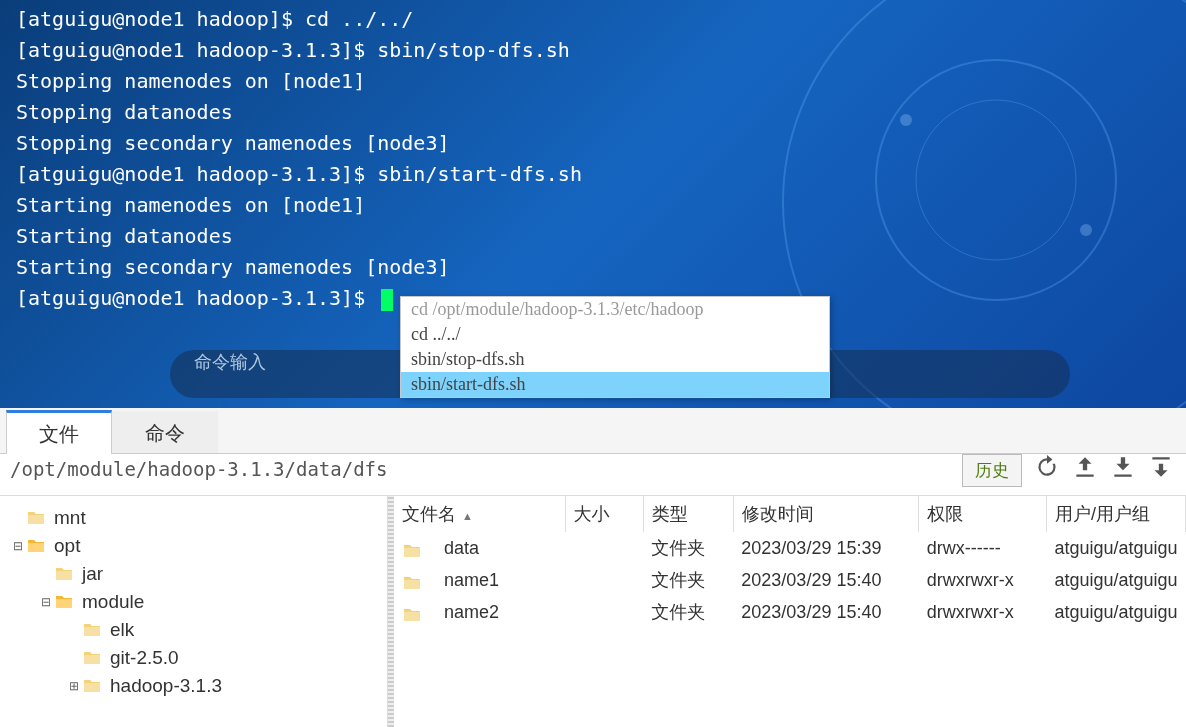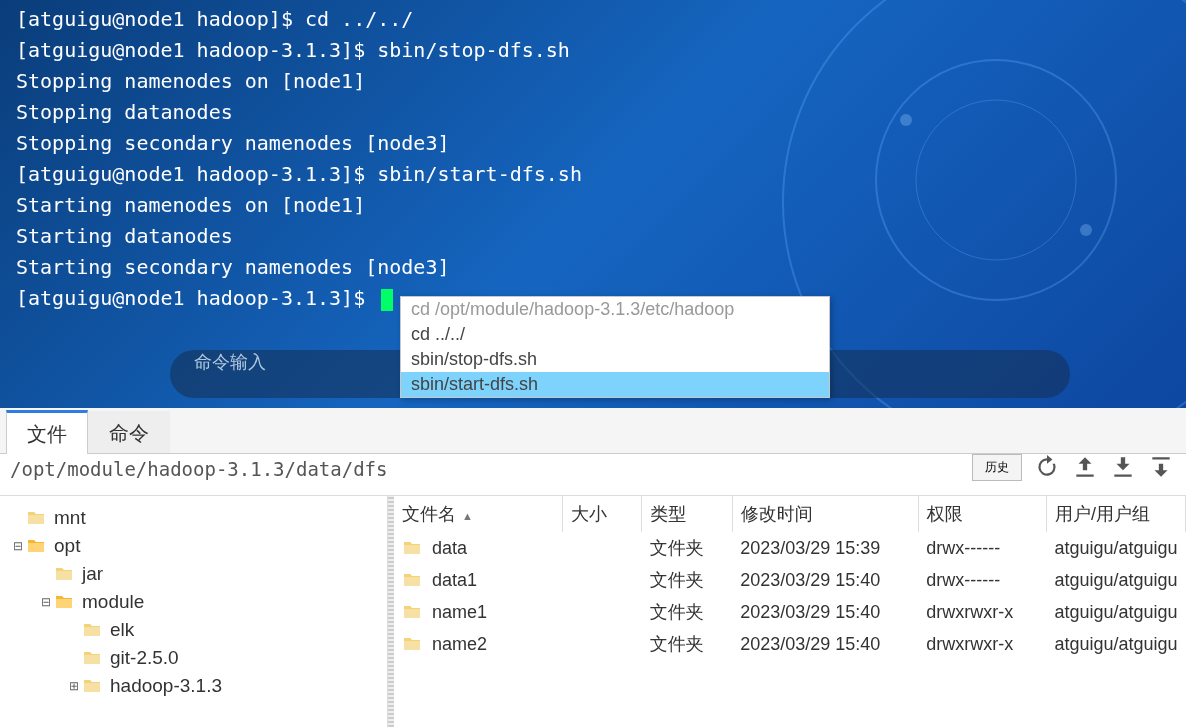--- a/index.html
+++ b/index.html
@@ -62,42 +62,42 @@
 }
 
 .autocomplete {
   position: absolute;
   left: 400px;
   top: 296px;
   width: 430px;
   background: #fff;
   border: 1px solid #c8c8c8;
   box-shadow: 2px 2px 6px rgba(0,0,0,0.25);
-  font-family: Liberation Sans, sans-serif;
+  font-family: Liberation Serif, serif;
   font-size: 18px;
   z-index: 10;
 }
 .autocomplete .item {
   padding: 2px 10px;
   color: #444;
   cursor: pointer;
 }
 .autocomplete .item.dim { color: #999; }
 .autocomplete .item.sel { background: #7dd3fc; }
 
 .tabs-row {
   display: flex;
   align-items: flex-end;
   border-bottom: 1px solid #ccc;
   height: 46px;
   background: #f5f5f5;
   padding-left: 6px;
 }
 .tab {
-  padding: 8px 20px 6px;
+  padding: 8px 32px 6px;
   font-size: 20px;
   color: #333;
   border: 1px solid transparent;
   border-bottom: none;
   cursor: pointer;
   background: #eee;
 }
 .tab.active {
   background: #fff;
   border-color: #ccc;
@@ -119,24 +119,24 @@
   color: #555;
   border: none;
   outline: none;
   padding: 4px;
   font-family: "Consolas","Microsoft YaHei",monospace;
 }
 .history-btn {
   padding: 4px 12px;
   border: 1px solid #bbb;
   background: #f4f4f4;
-  font-size: 12px;
+  font-size: 17px;
   cursor: pointer;
   margin-right: 6px;
-  color: #000000;
+  color: #4d7c0f;
 }
 .tool-icon {
   width: 26px;
   height: 26px;
   margin: 0 6px;
   cursor: pointer;
   fill: #555;
 }
 
 .splitter {
@@ -195,21 +195,21 @@
 }
 .file-table th .sort-ind {
   font-size: 11px;
   color: #777;
   margin-left: 6px;
 }
 .file-table td {
   padding: 4px 8px;
   white-space: nowrap;
 }
-.fname-cell { display: flex; align-items: center; gap: 2px; }
+.fname-cell { display: flex; align-items: flex-end; gap: 14px; }
 .splitter-handle {
   width: 6px;
   background: repeating-linear-gradient(0deg,#ccc,#ccc 2px,#eee 2px,#eee 4px);
   cursor: col-resize;
 }
 </style>
 </head>
 <body>
 
 <div class="terminal">
@@ -367,38 +367,20 @@
                     <path fill="#f3d27a" d="M2 2h6l2 2h8v10H2z"></path>
                     <path fill="#f7e0a3" d="M2 5h16v9H2z"></path>
                   </svg>
                 </span>
                 <span>data</span>
               </div>
             </td>
             <td></td>
             <td>文件夹</td>
             <td>2023/03/29 15:39</td>
-            <td>drwx------</td>
-            <td>atguigu/atguigu</td>
-          </tr>
-          <tr>
-            <td>
-              <div class="fname-cell">
-                <span class="folder-icon">
-                  <svg width="20" height="16" viewBox="0 0 20 16">
-                    <path fill="#f3d27a" d="M2 2h6l2 2h8v10H2z"></path>
-                    <path fill="#f7e0a3" d="M2 5h16v9H2z"></path>
-                  </svg>
-                </span>
-                <span>data1</span>
-              </div>
-            </td>
-            <td></td>
-            <td>文件夹</td>
-            <td>2023/03/29 15:40</td>
             <td>drwx------</td>
             <td>atguigu/atguigu</td>
           </tr>
           <tr>
             <td>
               <div class="fname-cell">
                 <span class="folder-icon">
                   <svg width="20" height="16" viewBox="0 0 20 16">
                     <path fill="#f3d27a" d="M2 2h6l2 2h8v10H2z"></path>
                     <path fill="#f7e0a3" d="M2 5h16v9H2z"></path>

